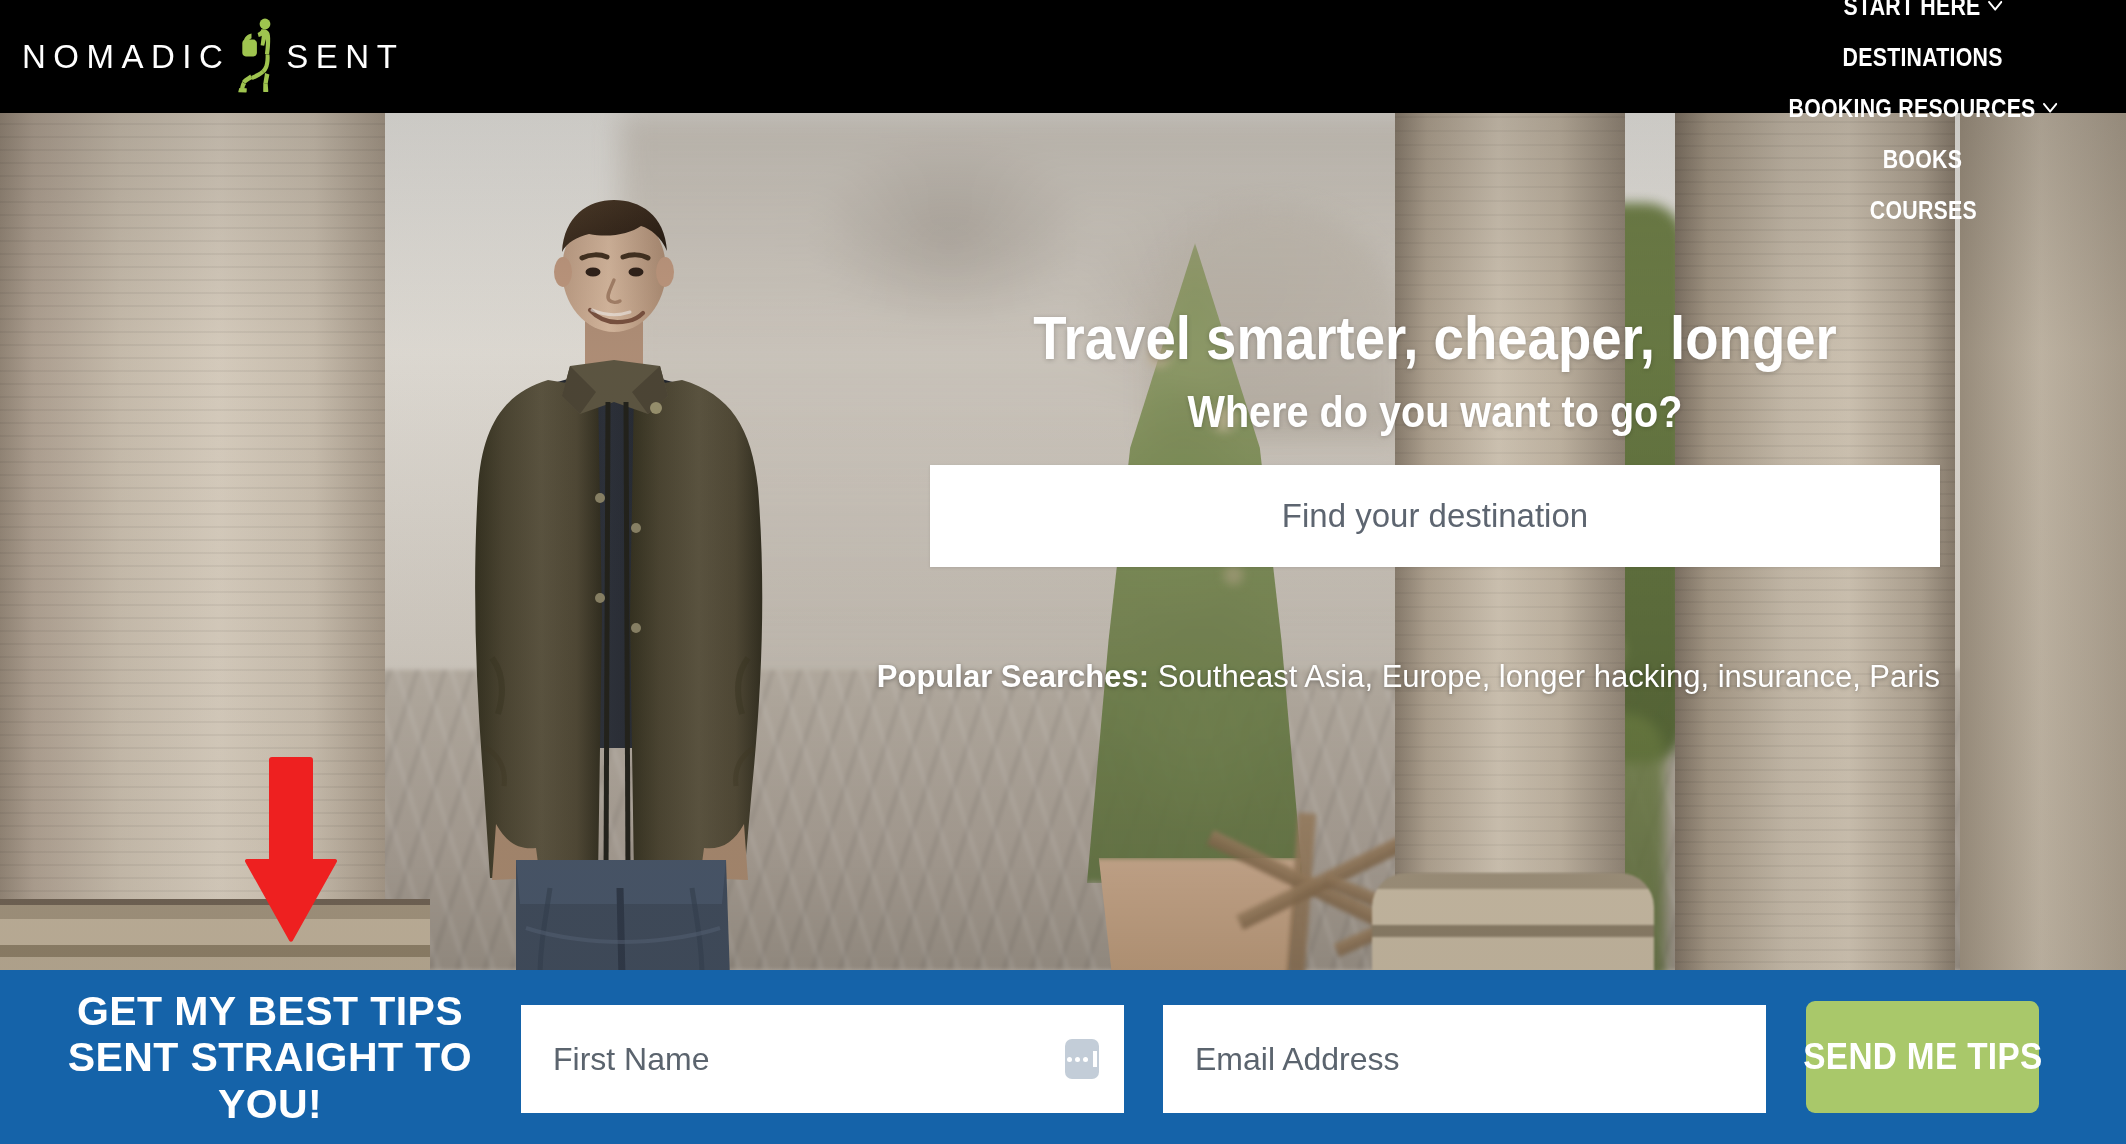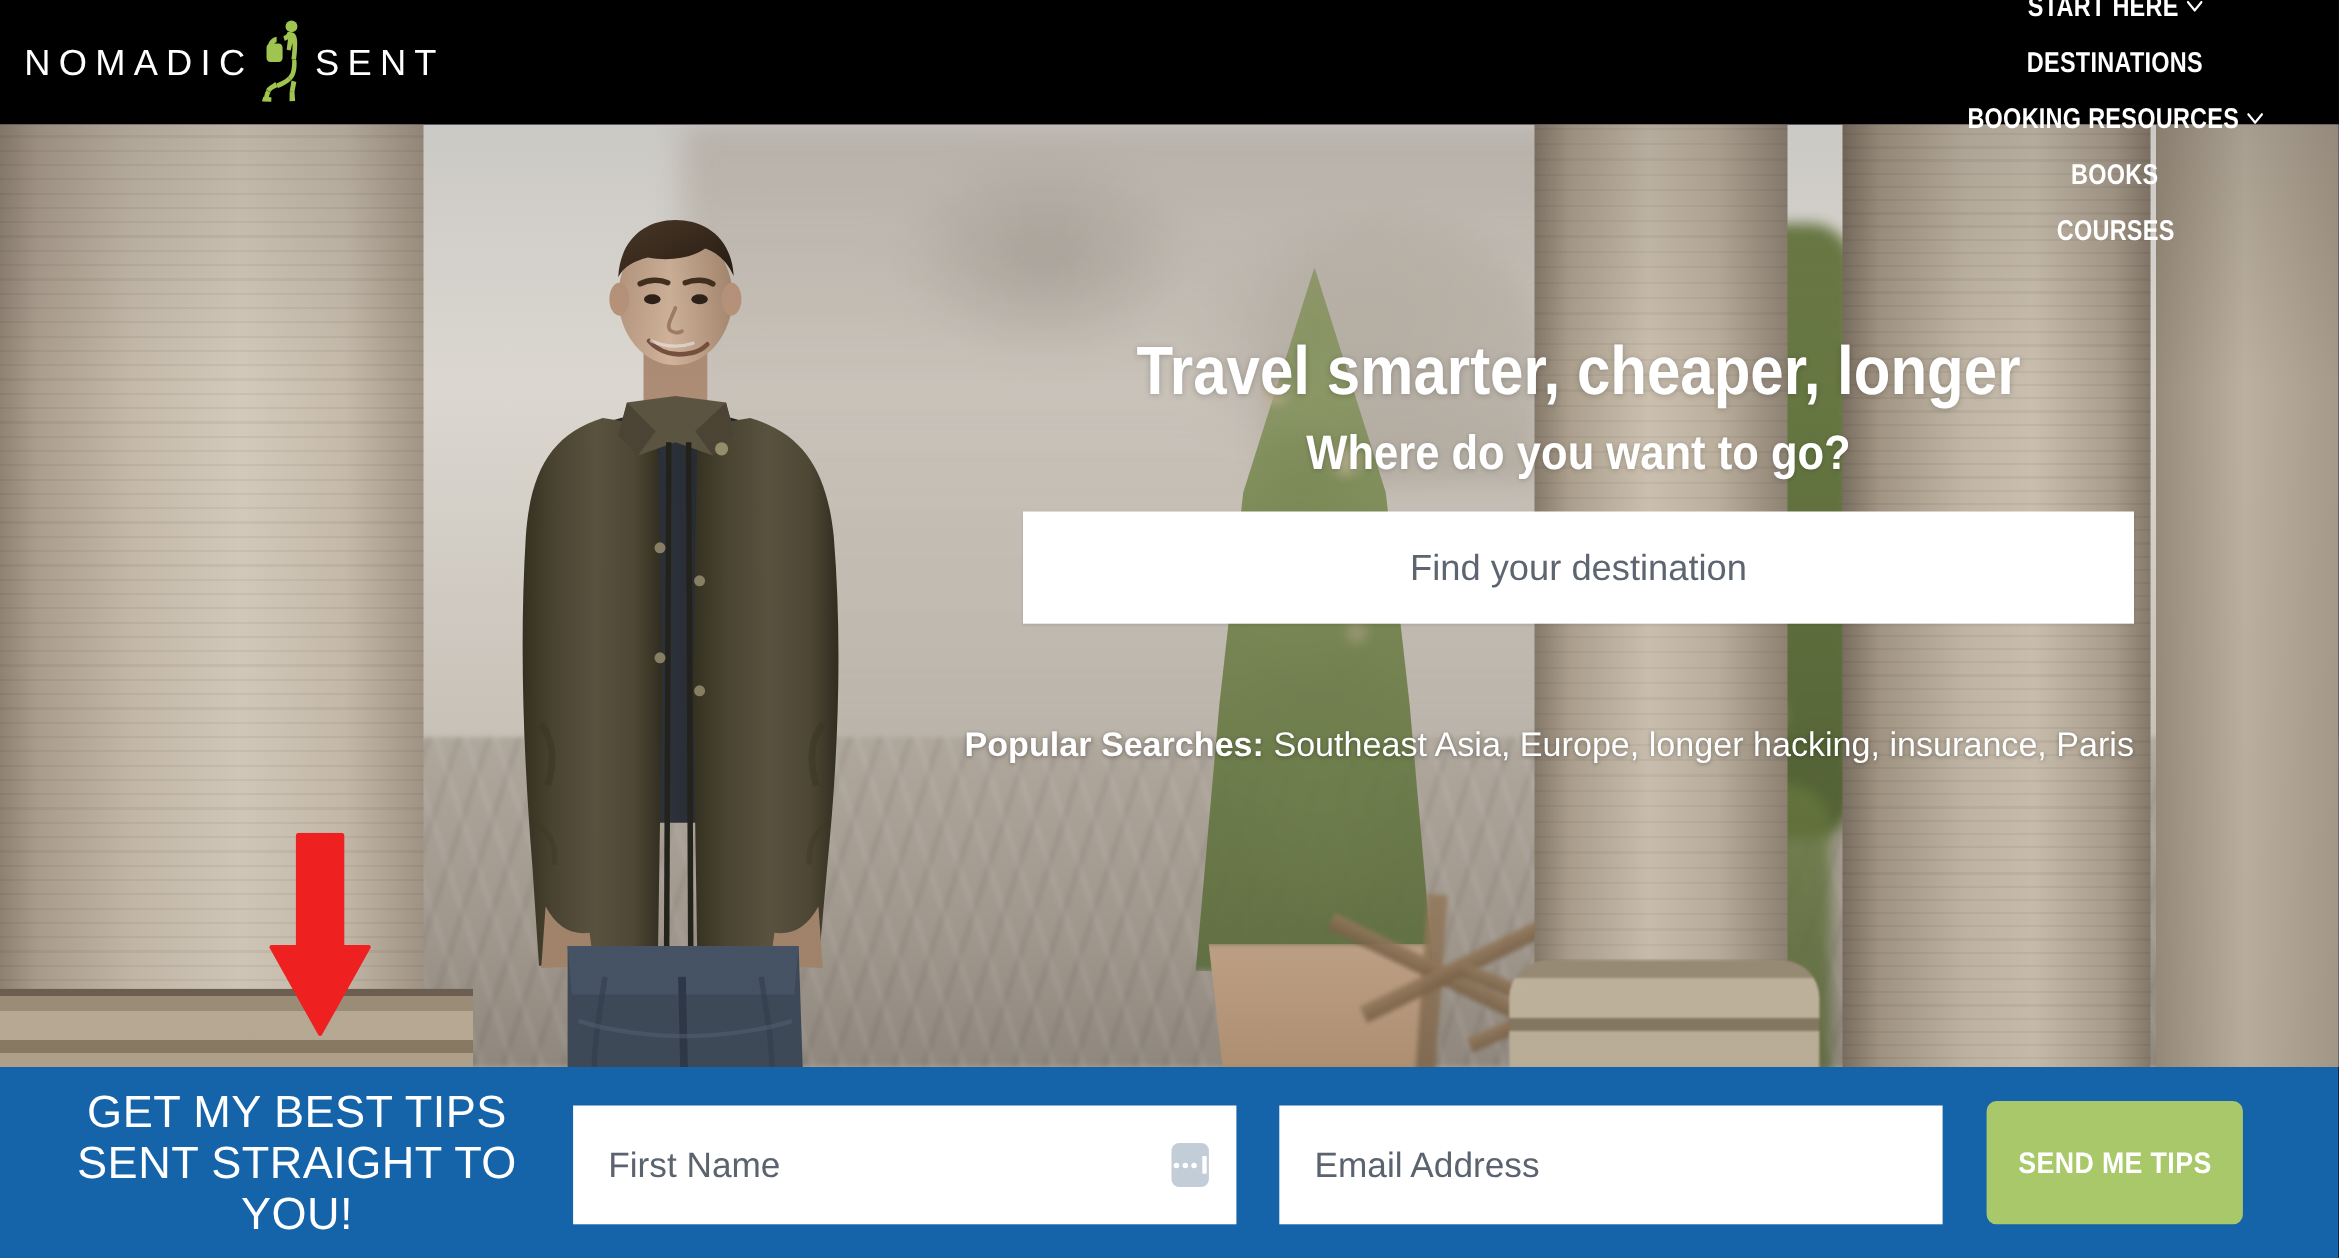--- a/index.html
+++ b/index.html
@@ -230,21 +230,21 @@
 
   
   .newsletter {
     position:absolute; left:0; top:970px; width:2126px; height:174px;
     background:#1563a9; z-index:45;
     display:flex; align-items:center;
   }
   .nl-heading {
     position:absolute; left:55px; top:50%; transform:translateY(-50%);
     width:430px; color:#ffffff;
-    font-size:41px; font-weight:400; line-height:1.13; text-align:center;
+    font-size:41px; font-weight:700; line-height:1.13; text-align:center;
     font-family:"Liberation Sans Narrow","Liberation Sans", sans-serif;
     letter-spacing:0.4px;
   }
   .nl-field-wrap { position:absolute; }
   .nl-first { left:521px; top:1005px; width:603px; height:108px; }
   .nl-email { left:1163px; top:1005px; width:603px; height:108px; }
   .nl-input {
     width:100%; height:100%; background:#ffffff; border:none; outline:none;
     padding:0 32px; font-size:32px; color:#4b5560; font-weight:400;
     font-family:"Liberation Sans", sans-serif;
@@ -254,21 +254,21 @@
     position:absolute; right:25px; top:50%; transform:translateY(-50%);
     width:34px; height:40px; border-radius:7px; background:#c3cdd8;
     display:flex; align-items:center; justify-content:center; gap:3px;
     cursor:pointer;
   }
   .af-dot { width:5px; height:5px; border-radius:50%; background:#ffffff; }
   .af-bar { width:4px; height:16px; background:#ffffff; margin-left:2px; }
   .nl-button {
     position:absolute; left:1806px; top:1001px; width:233px; height:112px;
     background:#a9c86a; border:none; border-radius:9px; cursor:pointer;
-    color:#ffffff; font-size:27px; font-weight:700; letter-spacing:0.4px;
+    color:#ffffff; font-size:37px; font-weight:700; letter-spacing:0.4px;
     font-family:"Liberation Sans Narrow","Liberation Sans", sans-serif;
     display:flex; align-items:center; justify-content:center;
   }
   .nl-button span { display:inline-block; transform:scaleX(0.9); white-space:nowrap; }
 </style>
 </head>
 <body>
 
 <div class="page">
 

